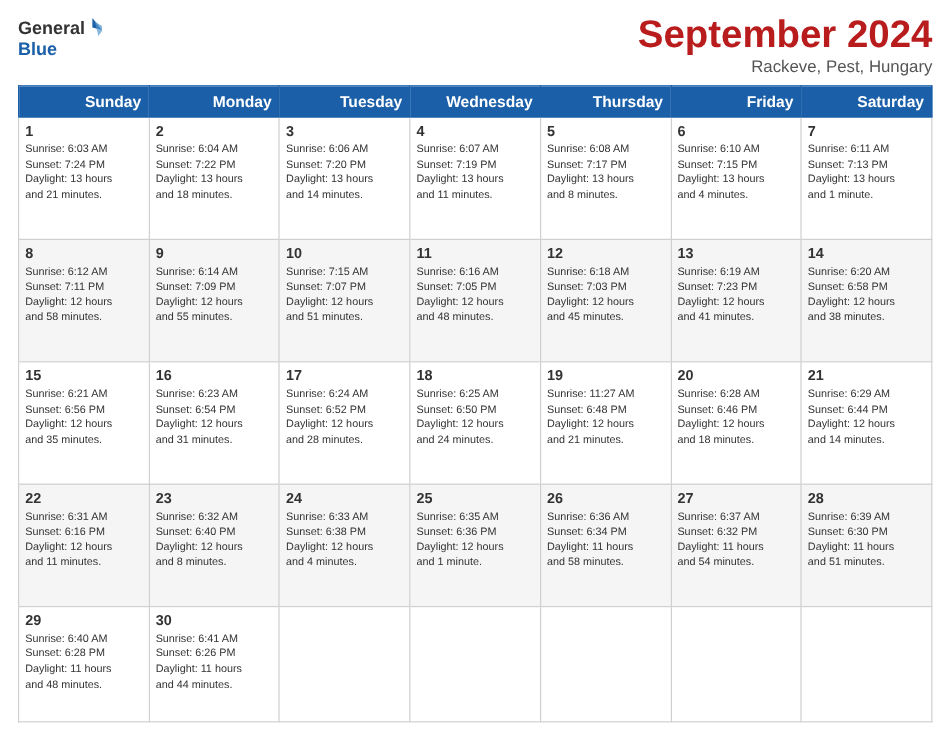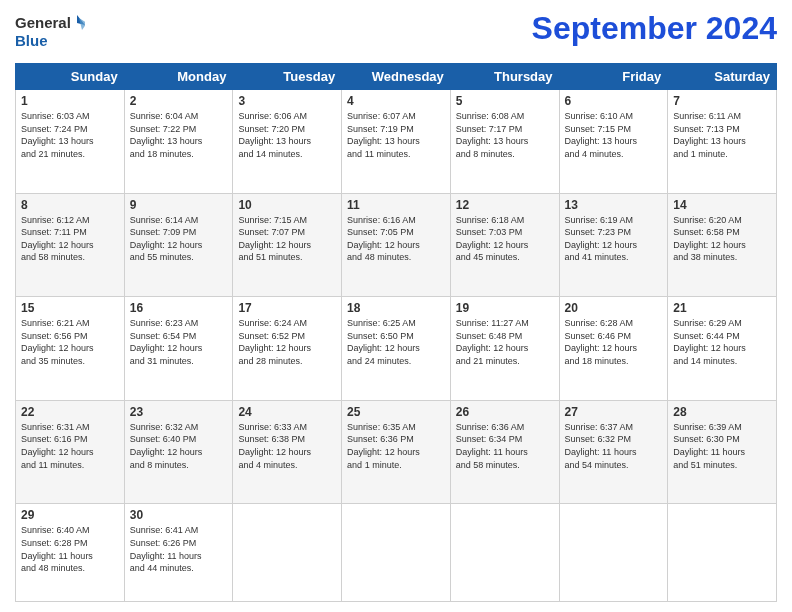--- a/index.html
+++ b/index.html
@@ -27,21 +27,21 @@
       display: flex;
       align-items: flex-start;
       gap: 4px;
     }
     .title-area {
       text-align: right;
     }
     .month-title {
       font-size: 32px;
       font-weight: bold;
-      color: #1d4ed8;
+      color: #b91c1c;
     }
     .subtitle {
       font-size: 14px;
       color: #555;
     }
     .calendar {
       flex: 1;
       border: 1px solid #ccc;
       border-collapse: collapse;
       width: 100%;
@@ -94,20 +94,21 @@
     <div class="logo">
   <svg width="70" height="45" viewBox="0 0 70 45">
     <text x="0" y="18" font-size="15" font-weight="bold" fill="#333" font-family="Arial">General</text>
     <text x="0" y="36" font-size="15" font-weight="bold" fill="#1a5fa8" font-family="Arial">Blue</text>
     <polygon points="62,5 70,15 62,13" fill="#1a5fa8"></polygon>
     <polygon points="64,8 72,13 67,20" fill="#5599cc" opacity="0.7"></polygon>
   </svg>
 </div>
     <div class="title-area">
       <div class="month-title">September 2024</div>
+      <div class="subtitle">Rackeve, Pest, Hungary</div>
     </div>
   </div>
 
   <table class="calendar">
     <thead>
       <tr>
         <th>Sunday</th>
         <th>Monday</th>
         <th>Tuesday</th>
         <th>Wednesday</th>

